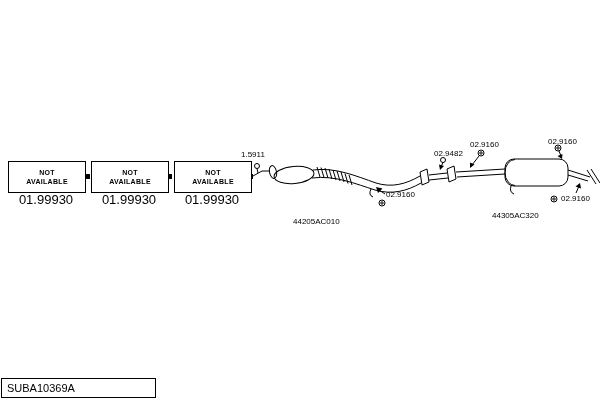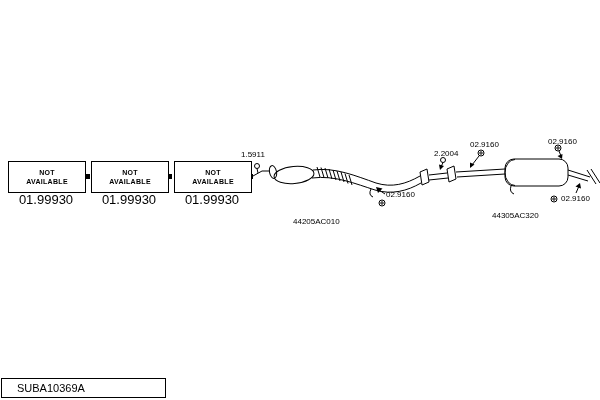--- a/index.html
+++ b/index.html
@@ -7,21 +7,21 @@
           font-family:"Liberation Sans",sans-serif;overflow:hidden;}
   .drawing{position:absolute;left:0;top:0;}
   .na-box{position:absolute;width:76px;height:30px;border:1px solid #000;display:flex;
           flex-direction:column;align-items:center;justify-content:center;background:#fff;}
   .na-line{font-size:7px;font-weight:bold;line-height:9px;letter-spacing:.3px;}
   .pn{position:absolute;font-size:13px;white-space:nowrap;}
   .pn-c{width:76px;text-align:center;}
   .oem{position:absolute;font-size:8px;white-space:nowrap;}
   .flabel{position:absolute;font-size:8px;font-weight:normal;white-space:nowrap;}
   .footer-box{position:absolute;left:1px;top:378px;width:148px;height:18px;border:1px solid #000;
-          display:flex;align-items:center;padding-left:15px;font-size:11px;background:#fff;}
+          display:flex;align-items:center;padding-left:5px;font-size:11px;background:#fff;}
 </style>
 </head>
 <body>
 
 <div class="canvas">
 
   <svg class="drawing" width="600" height="400" viewBox="0 0 600 400">
     <g stroke="#000" fill="none" stroke-width="1">
 
       <g fill="#000" stroke="none">
@@ -130,21 +130,21 @@
   <div class="na-box" style="left:174px;top:161px">
     <span class="na-line">NOT</span>
     <span class="na-line">AVAILABLE</span>
   </div>
 
   <div class="pn pn-c" style="left:8px;top:192px">01.99930</div>
   <div class="pn pn-c" style="left:91px;top:192px">01.99930</div>
   <div class="pn pn-c" style="left:174px;top:192px">01.99930</div>
 
   <span class="flabel" style="left:241px;top:150px">1.5911</span>
-  <span class="flabel" style="left:434px;top:149px">2.2004</span>
+  <span class="flabel" style="left:434px;top:149px">02.9482</span>
   <span class="flabel" style="left:470px;top:140px">02.9160</span>
   <span class="flabel" style="left:548px;top:137px">02.9160</span>
   <span class="flabel" style="left:386px;top:190px">02.9160</span>
   <span class="flabel" style="left:561px;top:194px">02.9160</span>
 
   <div class="oem" style="left:293px;top:217px">44205AC010</div>
   <div class="oem" style="left:492px;top:211px">44305AC320</div>
 
   <div class="footer-box">
     <span>SUBA10369A</span>

